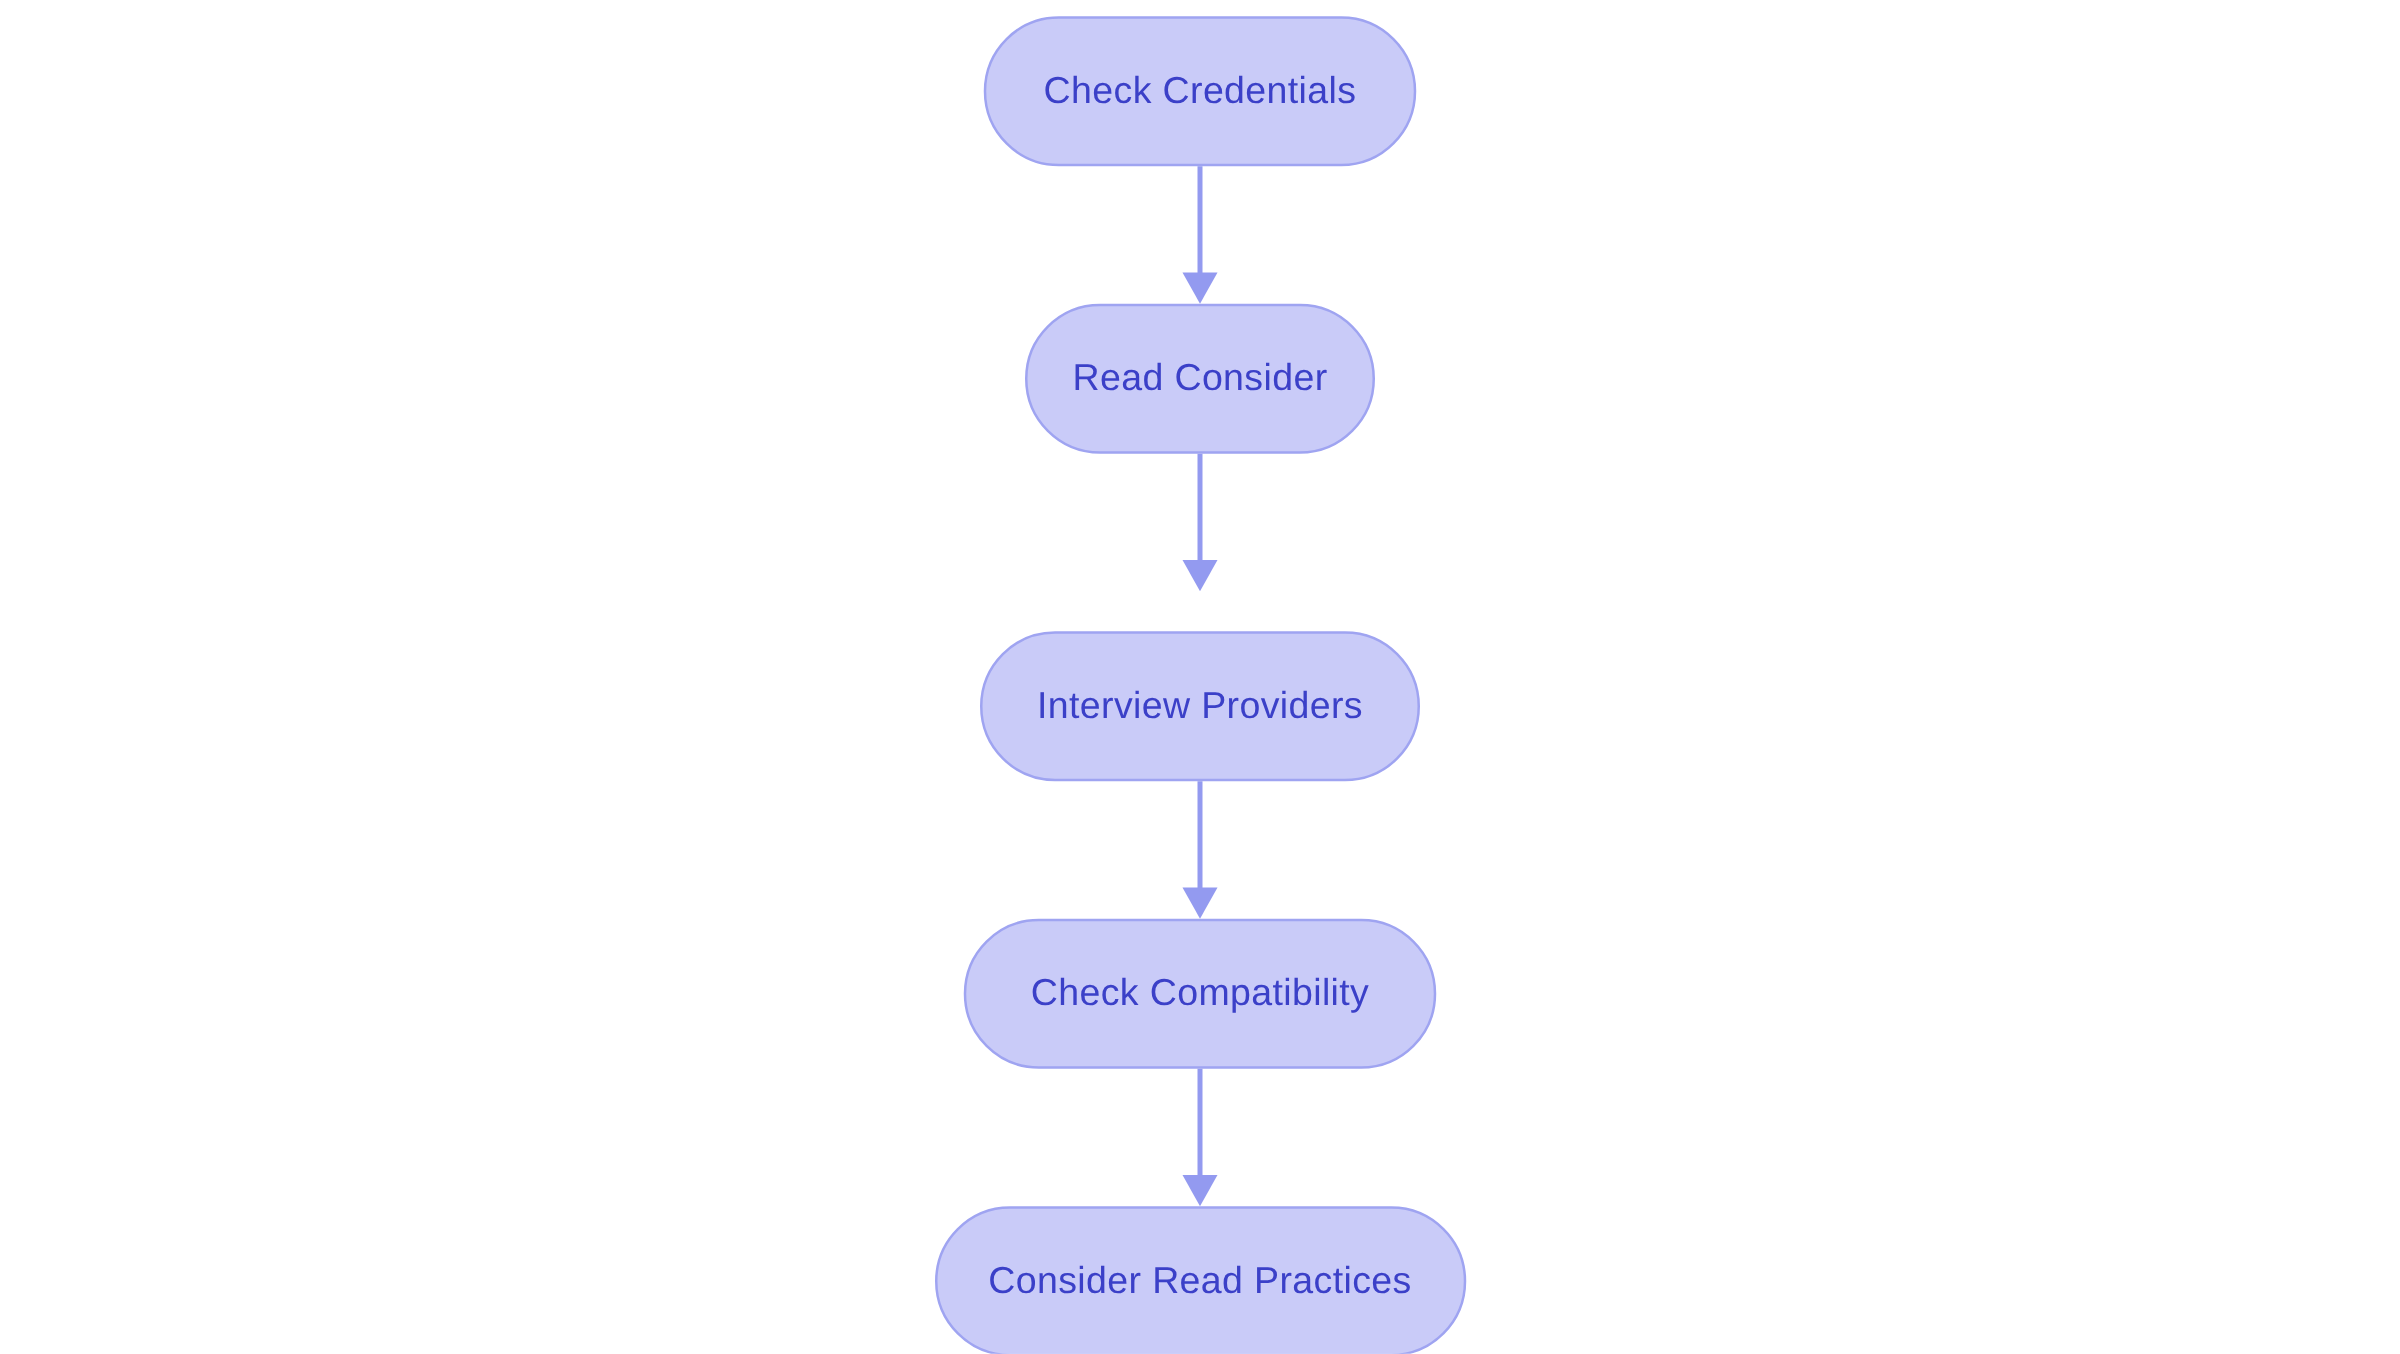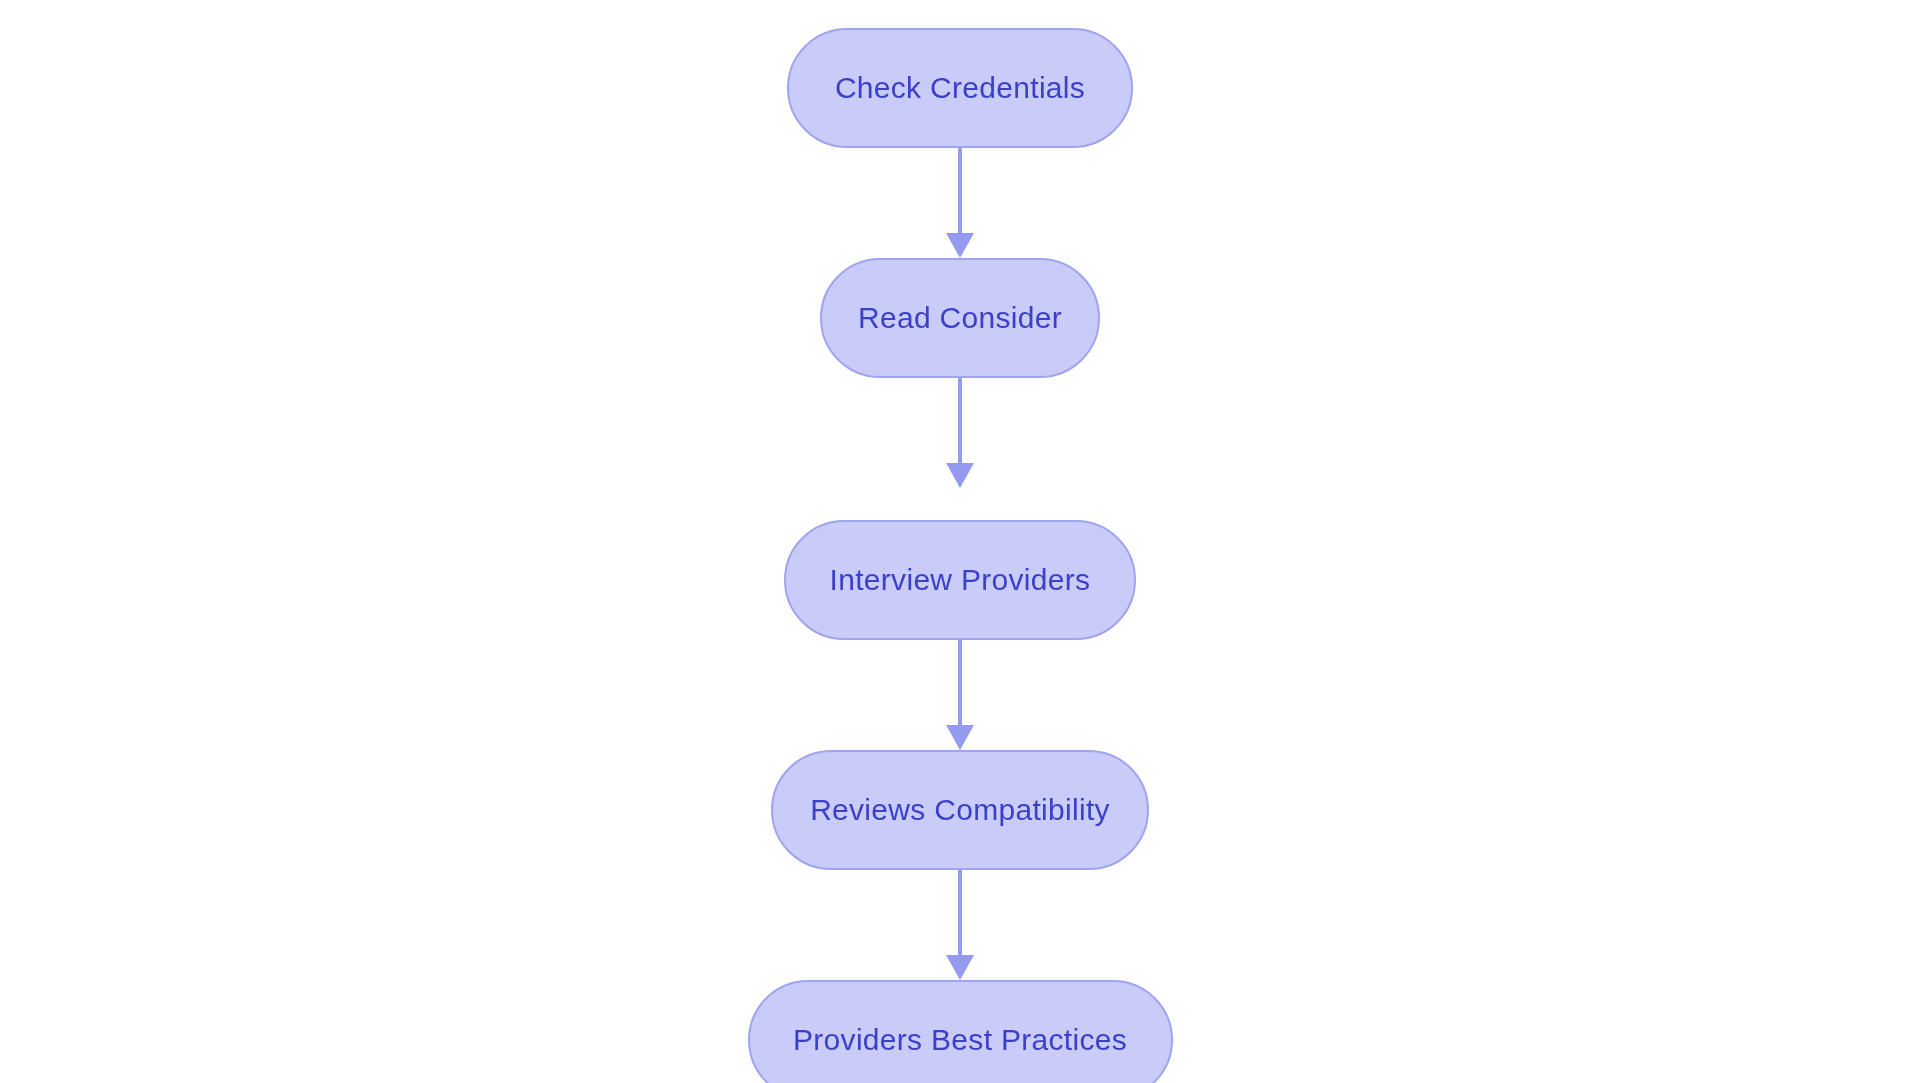--- a/index.html
+++ b/index.html
@@ -8,21 +8,21 @@
     --node-text:#3b40c8;
     --arrow:#939af0;
     --bg:#ffffff;
   }
   *{margin:0;padding:0;box-sizing:border-box;}
   html,body{width:1920px;height:1083px;background:var(--bg);overflow:hidden;}
   body{font-family:"Liberation Sans","DejaVu Sans",sans-serif;}
   .canvas{
     width:1920px;height:1083px;
     display:flex;flex-direction:column;align-items:center;
-    padding-top:28px;
+    padding-top:13px;
   }
   .node{
     height:120px;
     border-radius:60px;
     background:var(--node-fill);
     border:2px solid var(--node-border);
     display:flex;align-items:center;justify-content:center;
     flex:0 0 auto;
   }
   .node-label{
@@ -80,25 +80,25 @@
   <div class="node w3">
     <span class="node-label">Interview Providers</span>
   </div>
 
   <div class="arrow">
     <div class="arrow-line"></div>
     <div class="arrow-head"></div>
   </div>
 
   <div class="node w4">
-    <span class="node-label">Reviews Compatibility</span>
+    <span class="node-label">Check Compatibility</span>
   </div>
 
   <div class="arrow">
     <div class="arrow-line"></div>
     <div class="arrow-head"></div>
   </div>
 
   <div class="node w5">
-    <span class="node-label">Providers Best Practices</span>
+    <span class="node-label">Consider Read Practices</span>
   </div>
 
 </div>
 
 </body></html>

